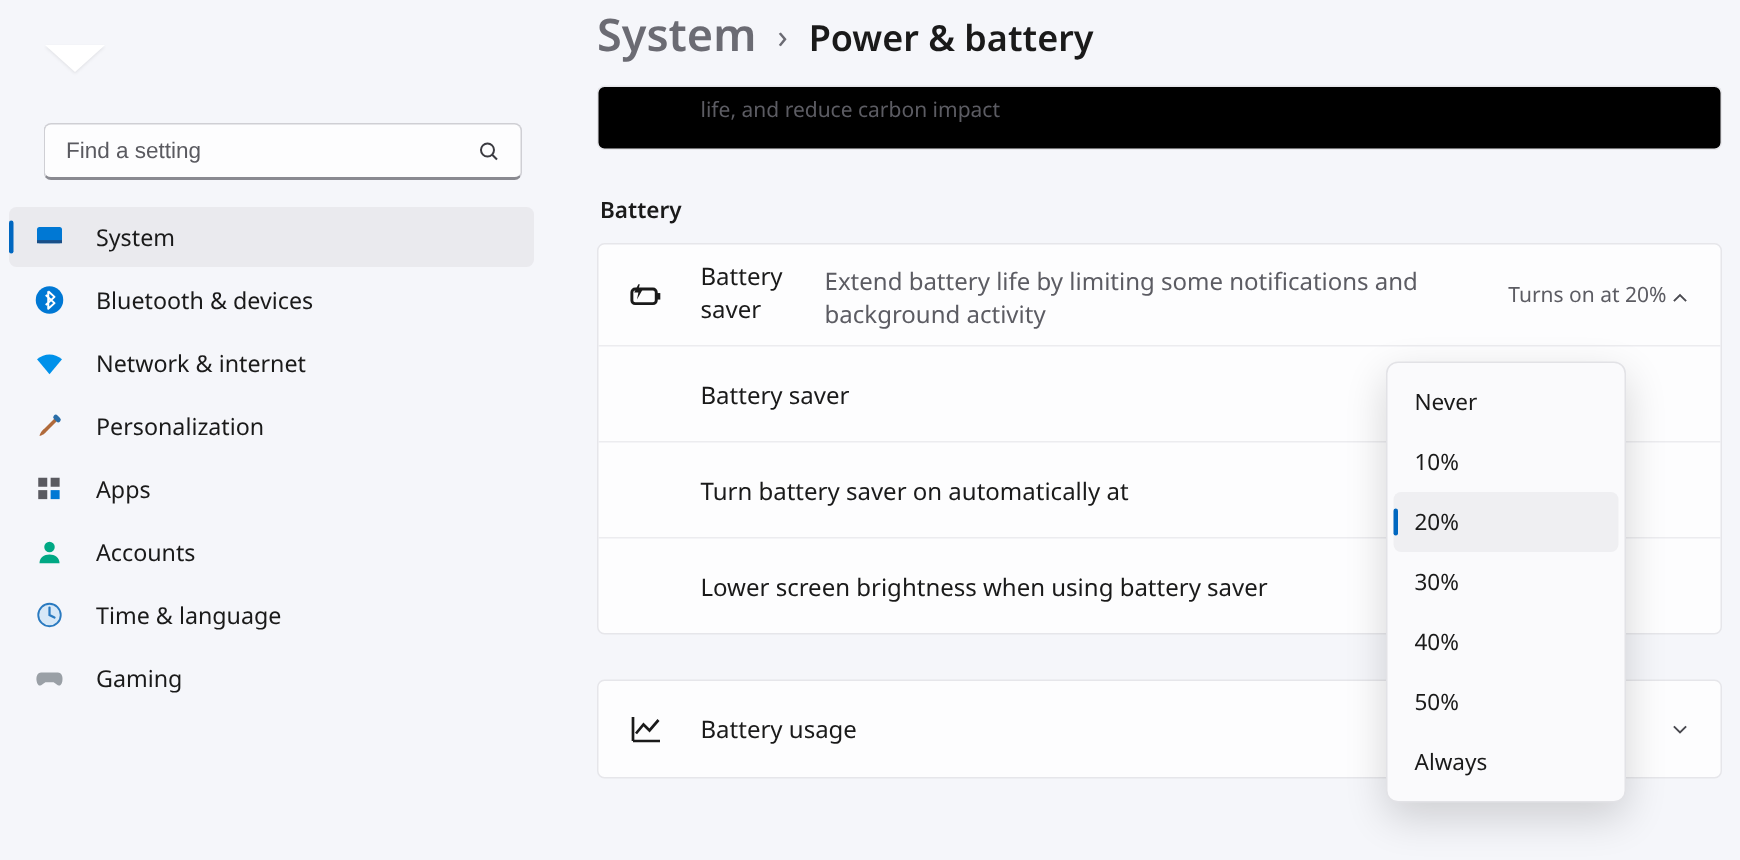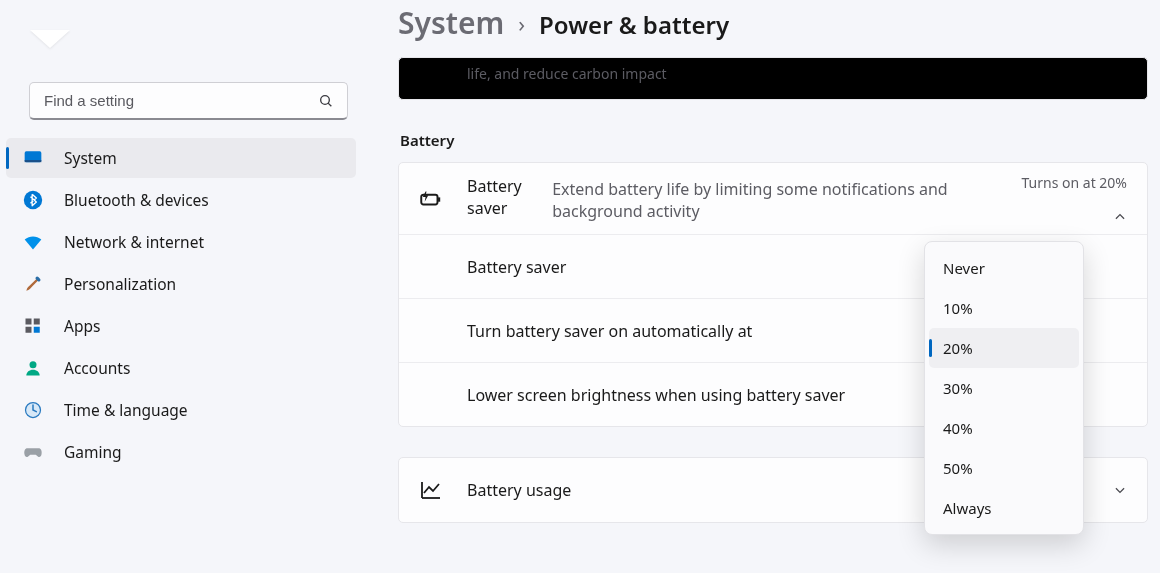--- a/index.html
+++ b/index.html
@@ -135,21 +135,21 @@
     width: 28px;
     height: 28px;
     margin-right: 22px;
     color: #1a1a1a;
     flex-shrink: 0;
     display:flex;align-items:center;justify-content:center;
   }
   .row-main { flex: 1; display:flex; }
   .row-title { font-size: 16px; color:#1a1a1a; }
   .row-sub   { font-size: 16px; color:#5c5c63; margin-top:4px; line-height:1.35;}
-  .row-trail { display:flex; align-items:flex-end; gap:18px; color:#5c5c63; font-size:14px;flex-direction:column;}
+  .row-trail { display:flex; align-items:flex-end; gap:2px; color:#5c5c63; font-size:14px;}
   .chev { width:14px;height:14px;color:#4a4a50; }
   .tip-frag {
     padding: 6px 20px 16px 68px;
     font-size: 14px;
     color:#5c5c63;
     background:#000000;
     border:1px solid #e6e6ea;
     border-radius:5px;
     margin-bottom:30px;
   }

